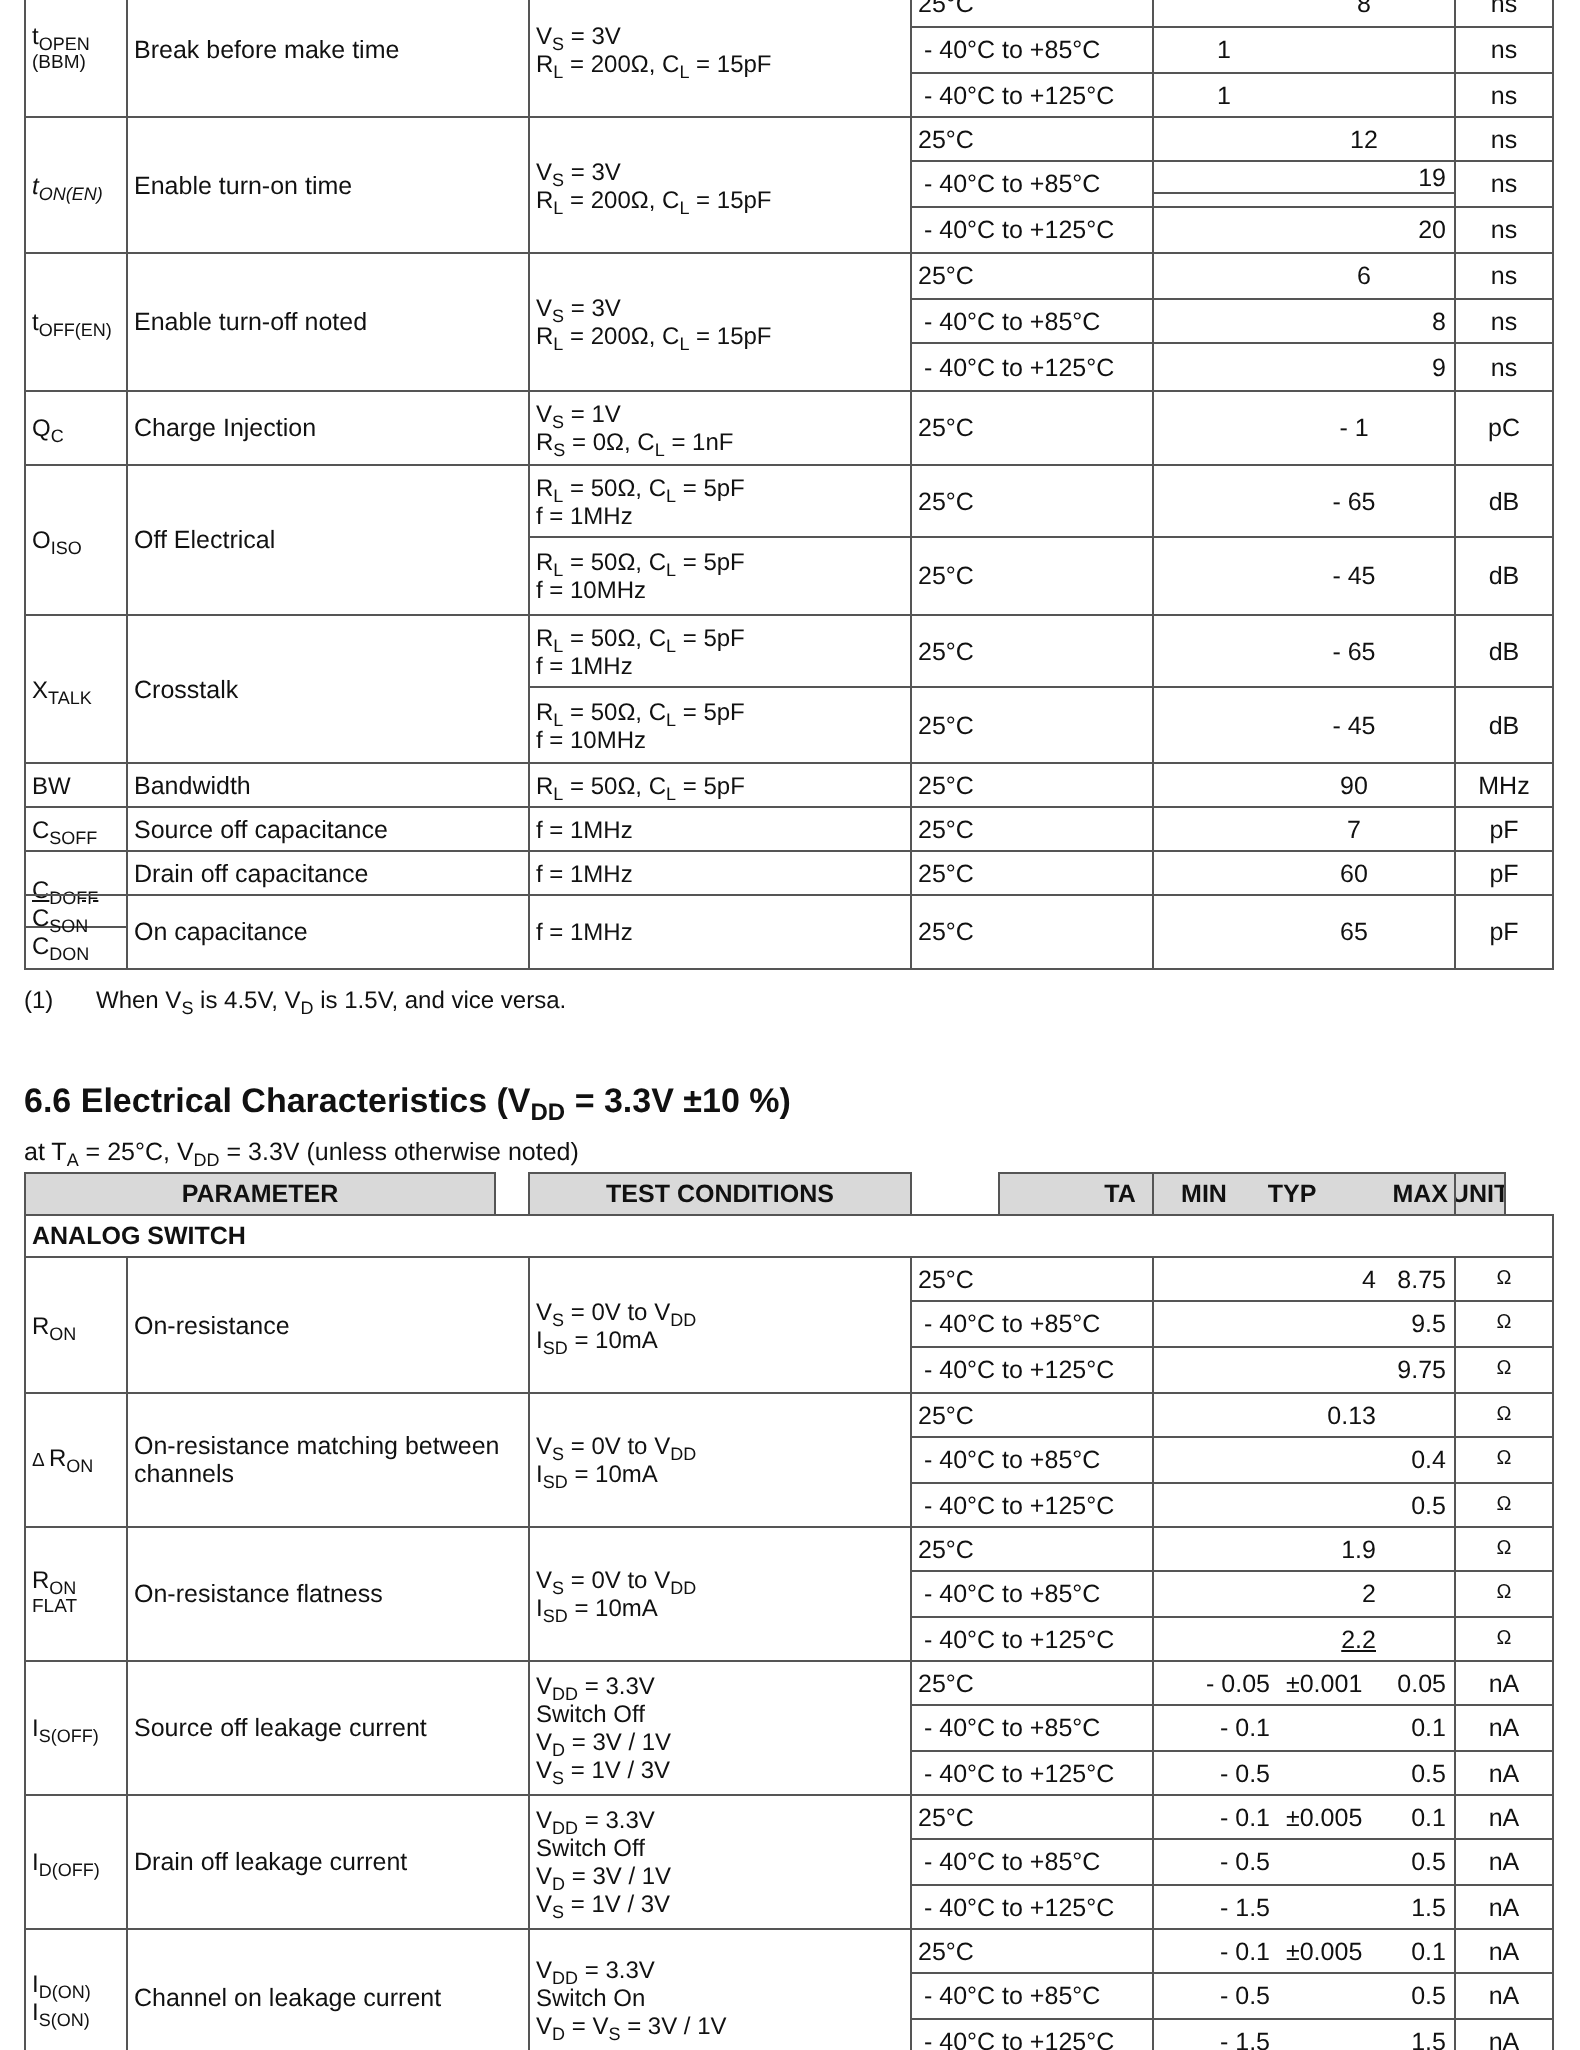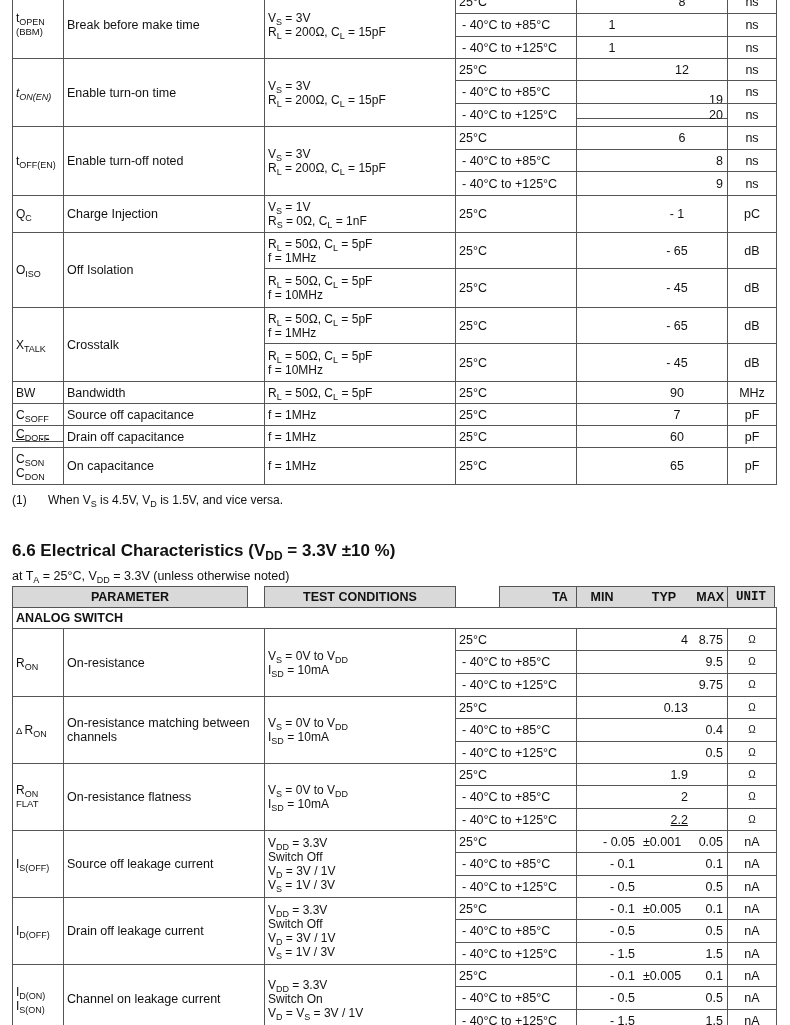--- a/index.html
+++ b/index.html
@@ -65,21 +65,21 @@
         <div class="cell cond" style="top: 58px; height: 69px;">
           <div><span>V</span><sub>S</sub><span> = 3V</span></div>
           <div><span>R</span><sub>L</sub><span> = 200Ω, C</span><sub>L</sub><span> = 15pF</span></div>
         </div>
         <div class="cell ta" style="top: 58px; height: 23px;">25°C</div>
         <div class="cell vals" style="top: 58px; height: 23px;">
           <div class="v" style="left: 70px; width: 70px; justify-content: center;">12</div>
         </div>
         <div class="cell unit" style="top: 58px; height: 23px;">ns</div>
         <div class="cell ta neg" style="top: 80px; height: 24px;">- 40°C to +85°C</div>
-        <div class="cell vals" style="top: 80px; height: 39px;">
+        <div class="cell vals" style="top: 80px; height: 17px;">
           <div class="v" style="right: 4px;">19</div>
         </div>
         <div class="cell unit" style="top: 80px; height: 24px;">ns</div>
         <div class="cell ta neg" style="top: 103px; height: 24px;">- 40°C to +125°C</div>
         <div class="cell vals" style="top: 103px; height: 24px;">
           <div class="v" style="right: 4px;">20</div>
         </div>
         <div class="cell unit" style="top: 103px; height: 24px;">ns</div>
       </div>
       <div class="row">
@@ -119,21 +119,21 @@
         <div class="cell ta" style="top: 195px; height: 38px;">25°C</div>
         <div class="cell vals" style="top: 195px; height: 38px;">
           <div class="v" style="left: 60px; width: 80px; justify-content: center;">- 1</div>
         </div>
         <div class="cell unit" style="top: 195px; height: 38px;">pC</div>
       </div>
       <div class="row">
         <div class="cell sym" style="top: 232px; height: 76px;">
           <div><span>O</span><sub>ISO</sub></div>
         </div>
-        <div class="cell desc" style="top: 232px; height: 76px;">Off Isolation</div>
+        <div class="cell desc" style="top: 232px; height: 76px;">Off Electrical</div>
         <div class="cell cond" style="top: 232px; height: 37px;">
           <div><span>R</span><sub>L</sub><span> = 50Ω, C</span><sub>L</sub><span> = 5pF</span></div>
           <div><span>f = 1MHz</span></div>
         </div>
         <div class="cell ta" style="top: 232px; height: 37px;">25°C</div>
         <div class="cell vals" style="top: 232px; height: 37px;">
           <div class="v" style="left: 60px; width: 80px; justify-content: center;">- 65</div>
         </div>
         <div class="cell unit" style="top: 232px; height: 37px;">dB</div>
         <div class="cell cond" style="top: 268px; height: 40px;">
@@ -192,21 +192,21 @@
         <div class="cell cond" style="top: 403px; height: 23px;">
           <div><span>f = 1MHz</span></div>
         </div>
         <div class="cell ta" style="top: 403px; height: 23px;">25°C</div>
         <div class="cell vals" style="top: 403px; height: 23px;">
           <div class="v" style="left: 60px; width: 80px; justify-content: center;">7</div>
         </div>
         <div class="cell unit" style="top: 403px; height: 23px;">pF</div>
       </div>
       <div class="row">
-        <div class="cell sym" style="top: 425px; height: 17px; text-decoration: underline;">
+        <div class="cell sym" style="top: 425px; height: 39px; text-decoration: underline;">
           <div><span>C</span><sub>DOFF</sub></div>
         </div>
         <div class="cell desc" style="top: 425px; height: 23px;">Drain off capacitance</div>
         <div class="cell cond" style="top: 425px; height: 23px;">
           <div><span>f = 1MHz</span></div>
         </div>
         <div class="cell ta" style="top: 425px; height: 23px;">25°C</div>
         <div class="cell vals" style="top: 425px; height: 23px;">
           <div class="v" style="left: 60px; width: 80px; justify-content: center;">60</div>
         </div>
@@ -231,24 +231,24 @@
     <div class="footnote"><span class="fn-num">(1)</span><span>When V</span><sub>S</sub><span> is 4.5V, V</span><sub>D</sub><span> is 1.5V, and vice versa.</span></div>
     <div class="section-title"><span>6.6 Electrical Characteristics (V</span><sub>DD</sub><span> = 3.3V ±10 %)</span></div>
     <div class="subtitle"><span>at T</span><sub>A</sub><span> = 25°C, V</span><sub>DD</sub><span> = 3.3V (unless otherwise noted)</span></div>
     <div class="tbl" style="top: 0px;">
       <div class="row">
         <div class="cell hdr" style="top: 586px; height: 22px; left: 0px; width: 236px;">PARAMETER</div>
         <div class="cell hdr" style="top: 586px; height: 22px; left: 252px; width: 192px;">TEST CONDITIONS</div>
         <div class="cell hdr" style="top: 586px; height: 22px; left: 443px; width: 122px; margin-left: 44px;">TA</div>
         <div class="cell hdr" style="top: 586px; height: 22px; left: 564px; width: 152px; padding: 0px;">
           <div class="v" style="left: 0px; width: 50px; justify-content: center; box-sizing: border-box;">MIN</div>
-          <div class="v" style="left: 62px; width: 50px; justify-content: center; box-sizing: border-box;">TYP</div>
+          <div class="v" style="left: 44px; width: 50px; justify-content: center; box-sizing: border-box;">TYP</div>
           <div class="v" style="left: 100px; width: 51px; justify-content: flex-end; padding-right: 4px; box-sizing: border-box;">MAX</div>
         </div>
-        <div class="cell hdr" style="top: 586px; height: 22px; left: 715px; width: 48px; font-family: Liberation Mono, monospace;">UNIT</div>
+        <div class="cell hdr" style="top: 586px; height: 22px; left: 715px; width: 26px;">UNIT</div>
       </div>
       <div class="row">
         <div class="cell " style="top: 607px; height: 22px; left: 0px; width: 765px; font-weight: bold;">ANALOG SWITCH</div>
       </div>
       <div class="row">
         <div class="cell sym" style="top: 628px; height: 69px;">
           <div><span>R</span><sub>ON</sub></div>
         </div>
         <div class="cell desc" style="top: 628px; height: 69px;">On-resistance</div>
         <div class="cell cond" style="top: 628px; height: 69px;">

